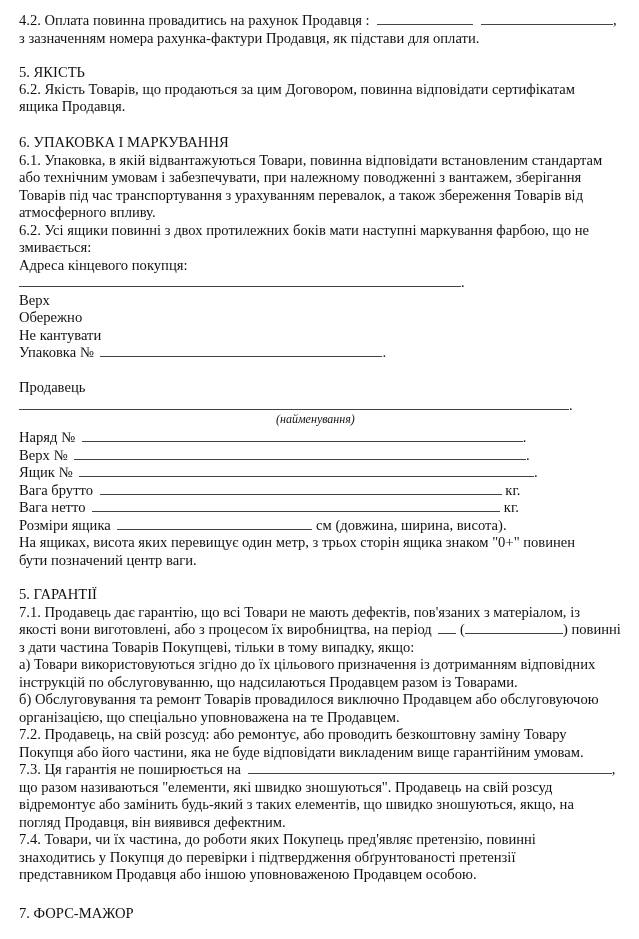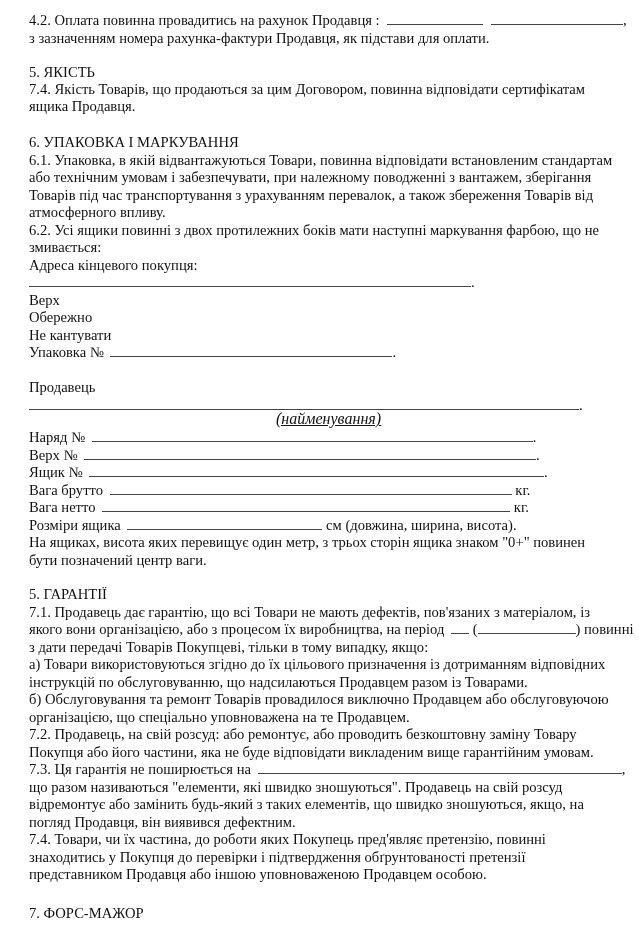--- a/index.html
+++ b/index.html
@@ -1,37 +1,37 @@
 <!DOCTYPE html>
 <html><head>
 <meta charset="utf-8">
 <style>
   html, body { margin: 0; padding: 0; background: #ffffff; }
   body { width: 639px; height: 939px; overflow: hidden; position: relative;
          font-family: "Liberation Serif", serif; font-size: 14.6px; color: #111; }
   .page { position: absolute; left: 11px; top: 0; width: 620px; }
-  .ln { position: absolute; left: 18px; white-space: nowrap; line-height: 18px; height: 18px; }
+  .ln { position: absolute; left: 8px; white-space: nowrap; line-height: 18px; height: 18px; }
   .hd { font-weight: normal; }
   .blank { display: inline-block; border-bottom: 1px solid #444; height: 13px; vertical-align: baseline; }
-  .cap { font-style: italic; font-size: 16px; text-decoration: underline; }
+  .cap { font-style: italic; font-size: 12px; }
 </style>
 </head>
 <body>
 
 <div class="page">
 
   <div class="ln" style="top:11px">
     <span>4.2. Оплата повинна провадитись на рахунок Продавця :</span>
     <span class="blank" style="width:96px;margin-left:4px"></span>
     <span class="blank" style="width:132px;margin-left:4px"></span><span>,</span>
   </div>
   <div class="ln" style="top:29px">з зазначенням номера рахунка-фактури Продавця, як підстави для оплати.</div>
 
   <div class="ln hd" style="top:63px">5. ЯКІСТЬ</div>
-  <div class="ln" style="top:80px">7.4. Якість Товарів, що продаються за цим Договором, повинна відповідати сертифікатам</div>
+  <div class="ln" style="top:80px">6.2. Якість Товарів, що продаються за цим Договором, повинна відповідати сертифікатам</div>
   <div class="ln" style="top:97px">ящика Продавця.</div>
 
   <div class="ln hd" style="top:133px">6. УПАКОВКА І МАРКУВАННЯ</div>
   <div class="ln" style="top:151px">6.1. Упаковка, в якій відвантажуються Товари, повинна відповідати встановленим стандартам</div>
   <div class="ln" style="top:168px">або технічним умовам і забезпечувати, при належному поводженні з вантажем, зберігання</div>
   <div class="ln" style="top:186px">Товарів під час транспортування з урахуванням перевалок, а також збереження Товарів від</div>
   <div class="ln" style="top:203px">атмосферного впливу.</div>
   <div class="ln" style="top:221px">6.2. Усі ящики повинні з двох протилежних боків мати наступні маркування фарбою, що не</div>
   <div class="ln" style="top:238px">змивається:</div>
   <div class="ln" style="top:256px">Адреса кінцевого покупця:</div>
@@ -78,25 +78,25 @@
     <span>Розміри ящика</span>
     <span class="blank" style="width:195px;margin-left:3px"></span>
     <span>см (довжина, ширина, висота).</span>
   </div>
   <div class="ln" style="top:533px">На ящиках, висота яких перевищує один метр, з трьох сторін ящика знаком "0+" повинен</div>
   <div class="ln" style="top:551px">бути позначений центр ваги.</div>
 
   <div class="ln hd" style="top:585px">5. ГАРАНТІЇ</div>
   <div class="ln" style="top:603px">7.1. Продавець дає гарантію, що всі Товари не мають дефектів, пов'язаних з матеріалом, із</div>
   <div class="ln" style="top:620px">
-    <span>якого вони організацією, або з процесом їх виробництва, на період</span>
+    <span>якості вони виготовлені, або з процесом їх виробництва, на період</span>
     <span class="blank" style="width:18px;margin-left:3px"></span>
     <span>(</span><span class="blank" style="width:98px"></span><span>) повинні</span>
   </div>
-  <div class="ln" style="top:638px">з дати передачі Товарів Покупцеві, тільки в тому випадку, якщо:</div>
+  <div class="ln" style="top:638px">з дати частина Товарів Покупцеві, тільки в тому випадку, якщо:</div>
   <div class="ln" style="top:655px">а) Товари використовуються згідно до їх цільового призначення із дотриманням відповідних</div>
   <div class="ln" style="top:673px">інструкцій по обслуговуванню, що надсилаються Продавцем разом із Товарами.</div>
   <div class="ln" style="top:690px">б) Обслуговування та ремонт Товарів провадилося виключно Продавцем або обслуговуючою</div>
   <div class="ln" style="top:708px">організацією, що спеціально уповноважена на те Продавцем.</div>
   <div class="ln" style="top:725px">7.2. Продавець, на свій розсуд: або ремонтує, або проводить безкоштовну заміну Товару</div>
   <div class="ln" style="top:743px">Покупця або його частини, яка не буде відповідати викладеним вище гарантійним умовам.</div>
   <div class="ln" style="top:760px">
     <span>7.3. Ця гарантія не поширюється на</span>
     <span class="blank" style="width:364px;margin-left:3px"></span><span>,</span>
   </div>

